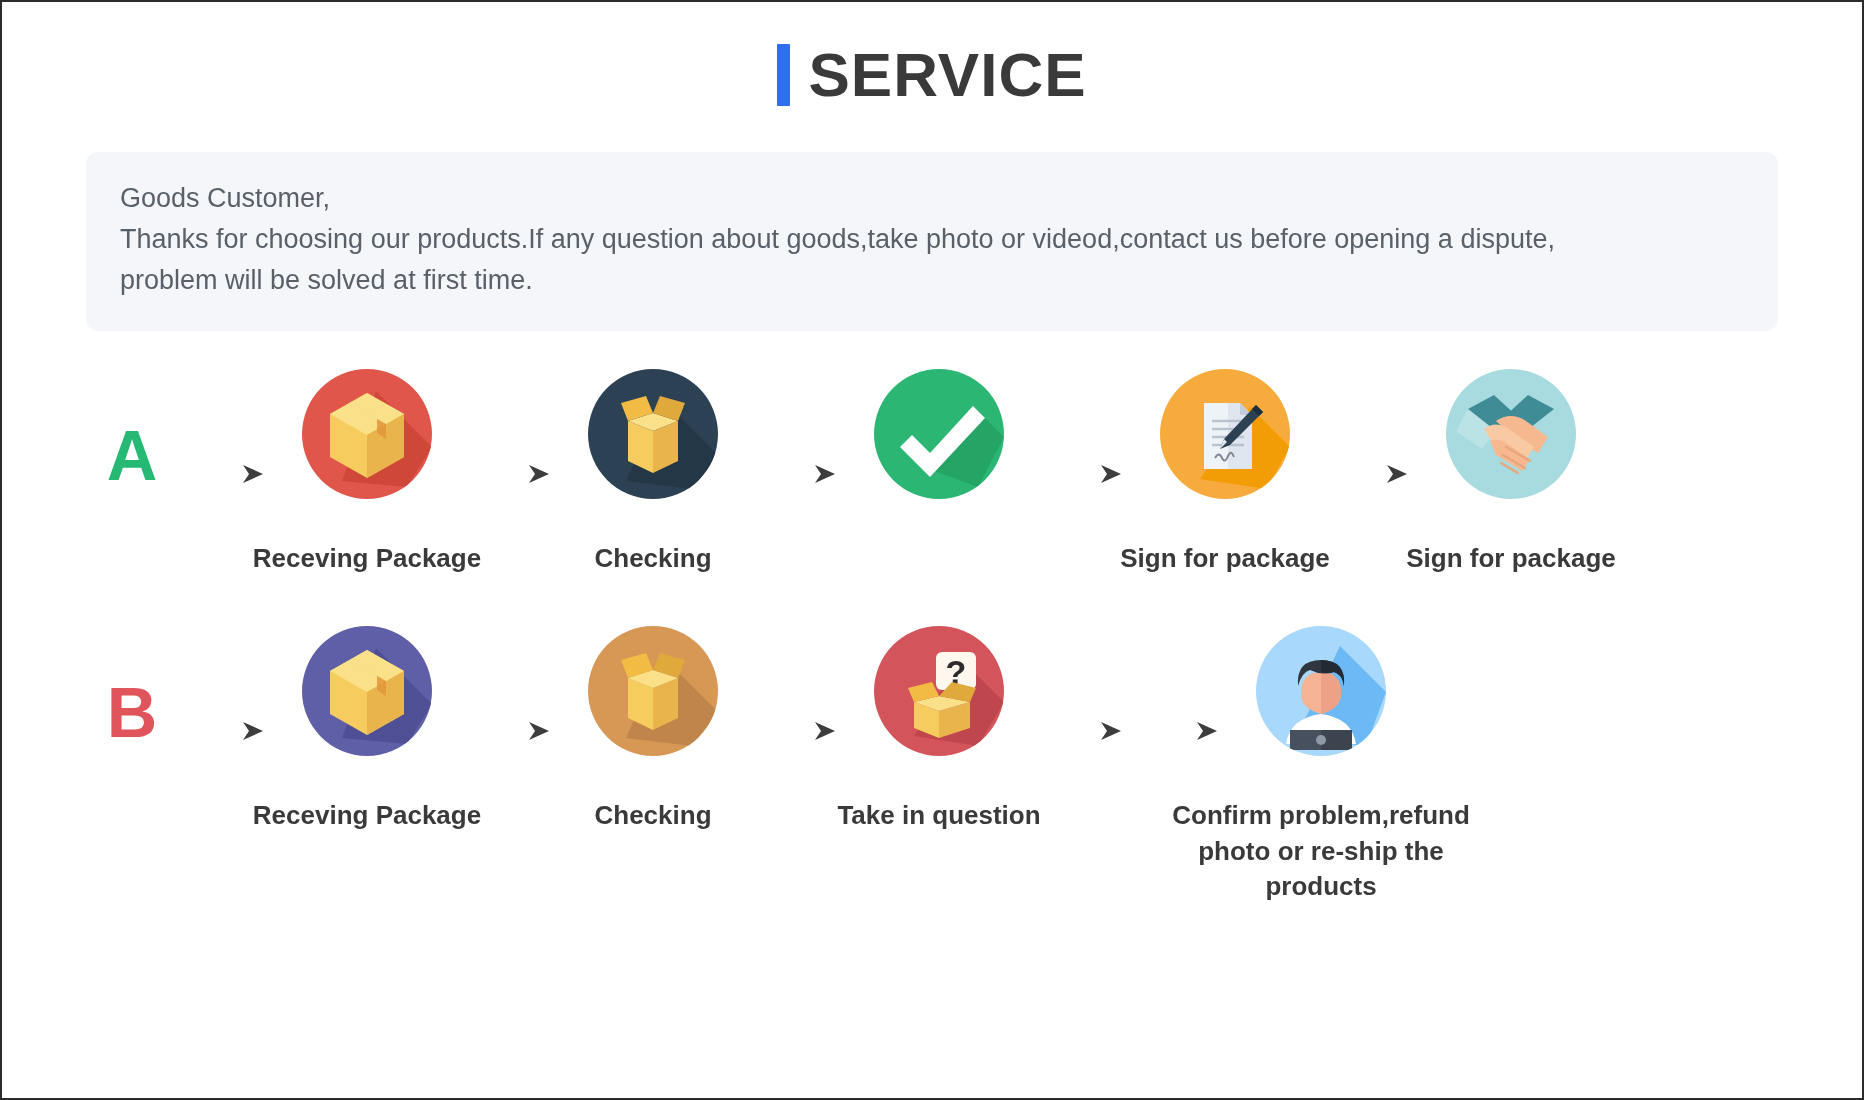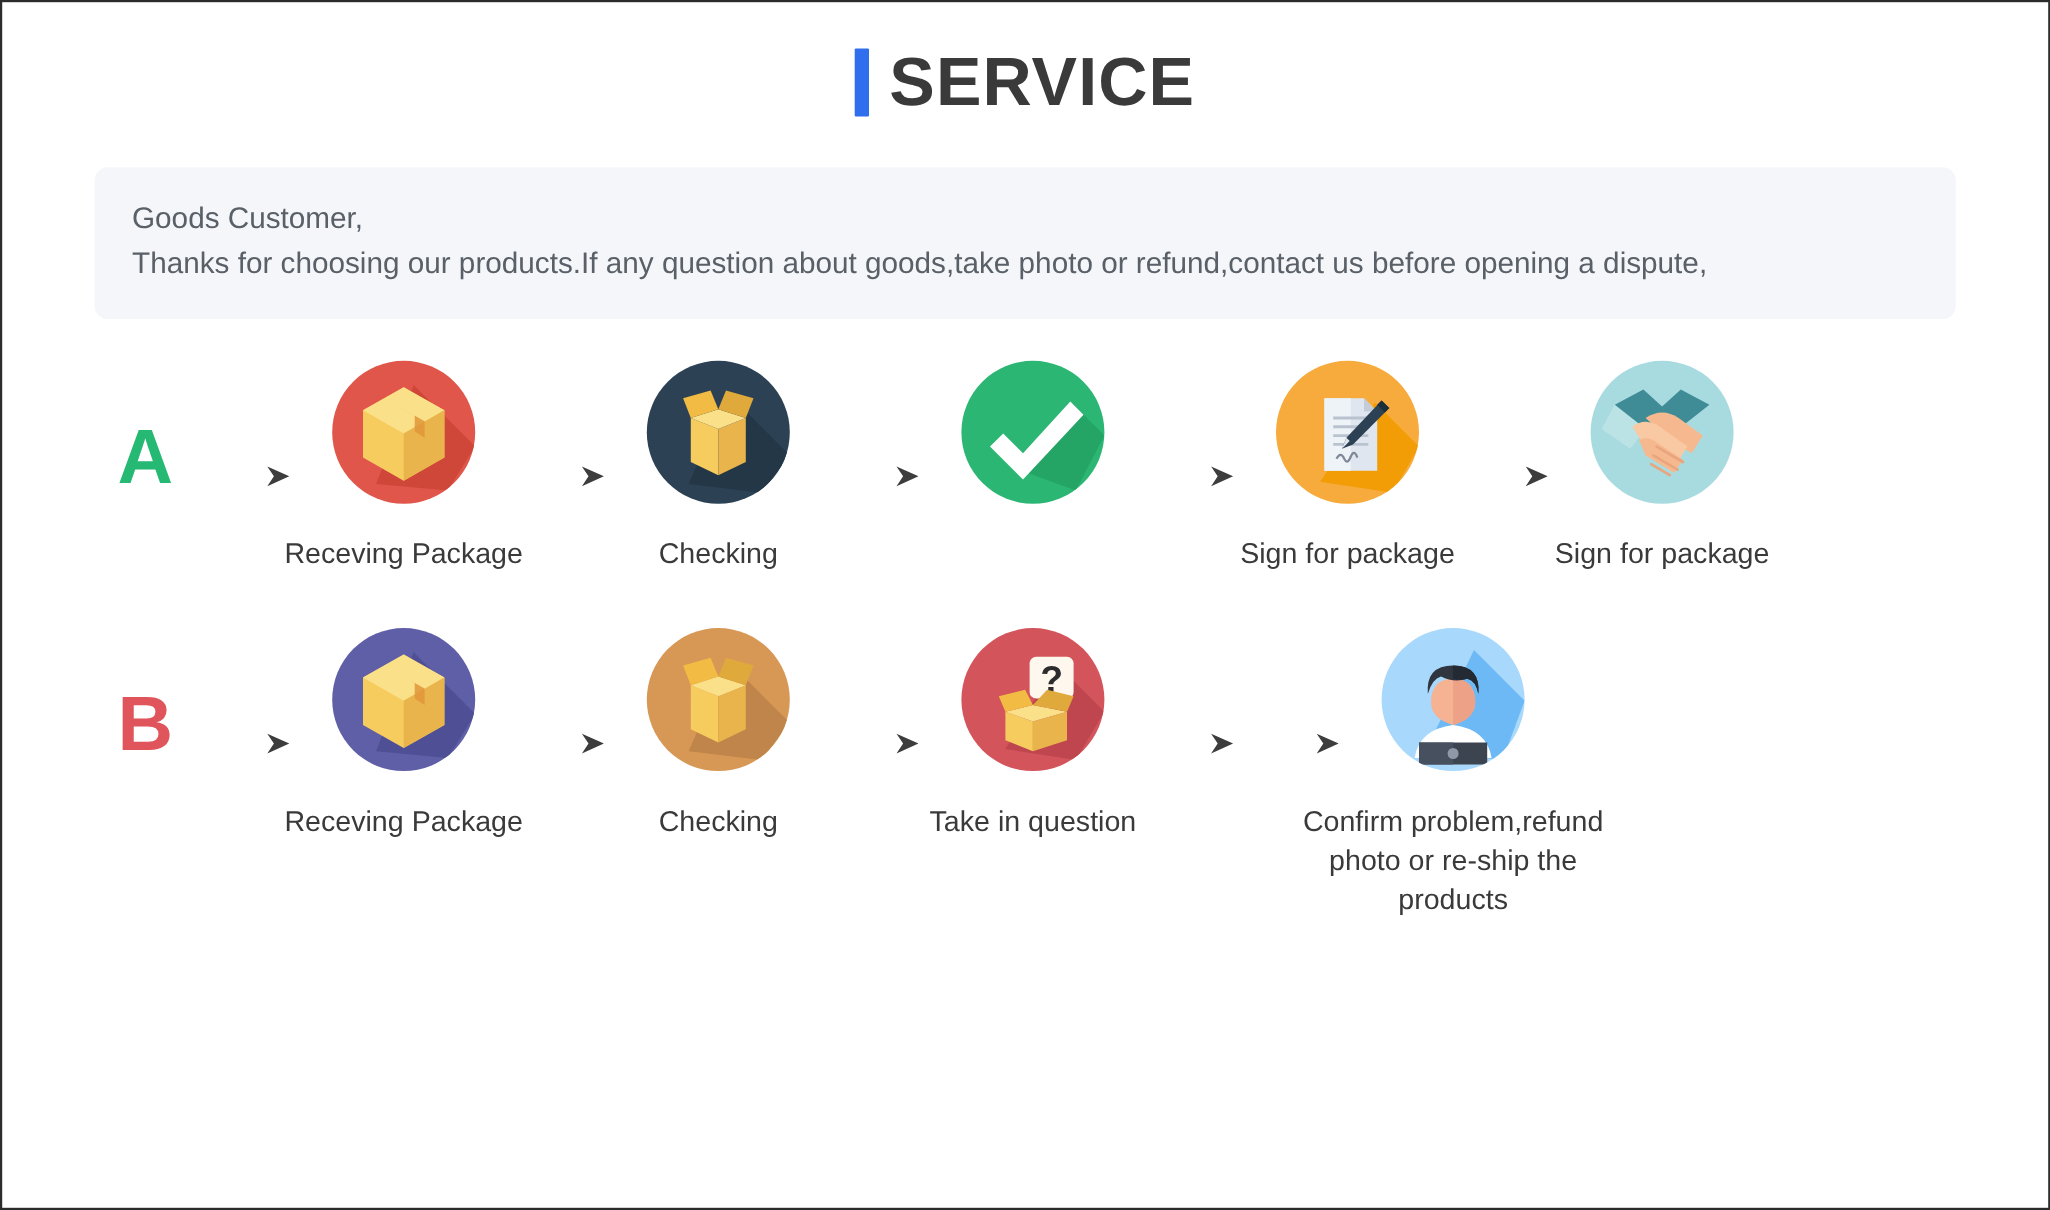--- a/index.html
+++ b/index.html
@@ -83,40 +83,42 @@
     flex:0 0 auto;
     width:190px;
     display:flex;flex-direction:column;align-items:center;
   }
   .icon-circle{
     width:130px;height:130px;border-radius:50%;
     position:relative;overflow:hidden;
     display:flex;align-items:center;justify-content:center;
   }
   .step-label{
-    margin-top:28px;
+    margin-top:42px;
     font-size:26px;color:#3a3a3a;
     text-align:center;line-height:1.36;
     width:250px;
+    font-weight:bold;
   }
   .step.wide .step-label{width:330px;}
 </style>
 </head>
 <body>
 
 <div class="page">
 
   <div class="title-wrap">
     <div class="title-bar"></div>
     <div class="title-text">SERVICE</div>
   </div>
 
   <div class="notice">
     <p>Goods Customer,</p>
-    <p>Thanks for choosing our products.If any question about goods,take photo or refund,contact us before opening a dispute,</p>
+    <p>Thanks for choosing our products.If any question about goods,take photo or videod,contact us before opening a dispute,</p>
+    <p>problem will be solved at first time.</p>
   </div>
 
   <div class="flow flow-a">
 
     <div class="letter-cell">
       <span class="letter a">A</span>
     </div>
 
     <div class="arrow">
       <svg width="78" height="26" viewBox="0 0 78 26">

